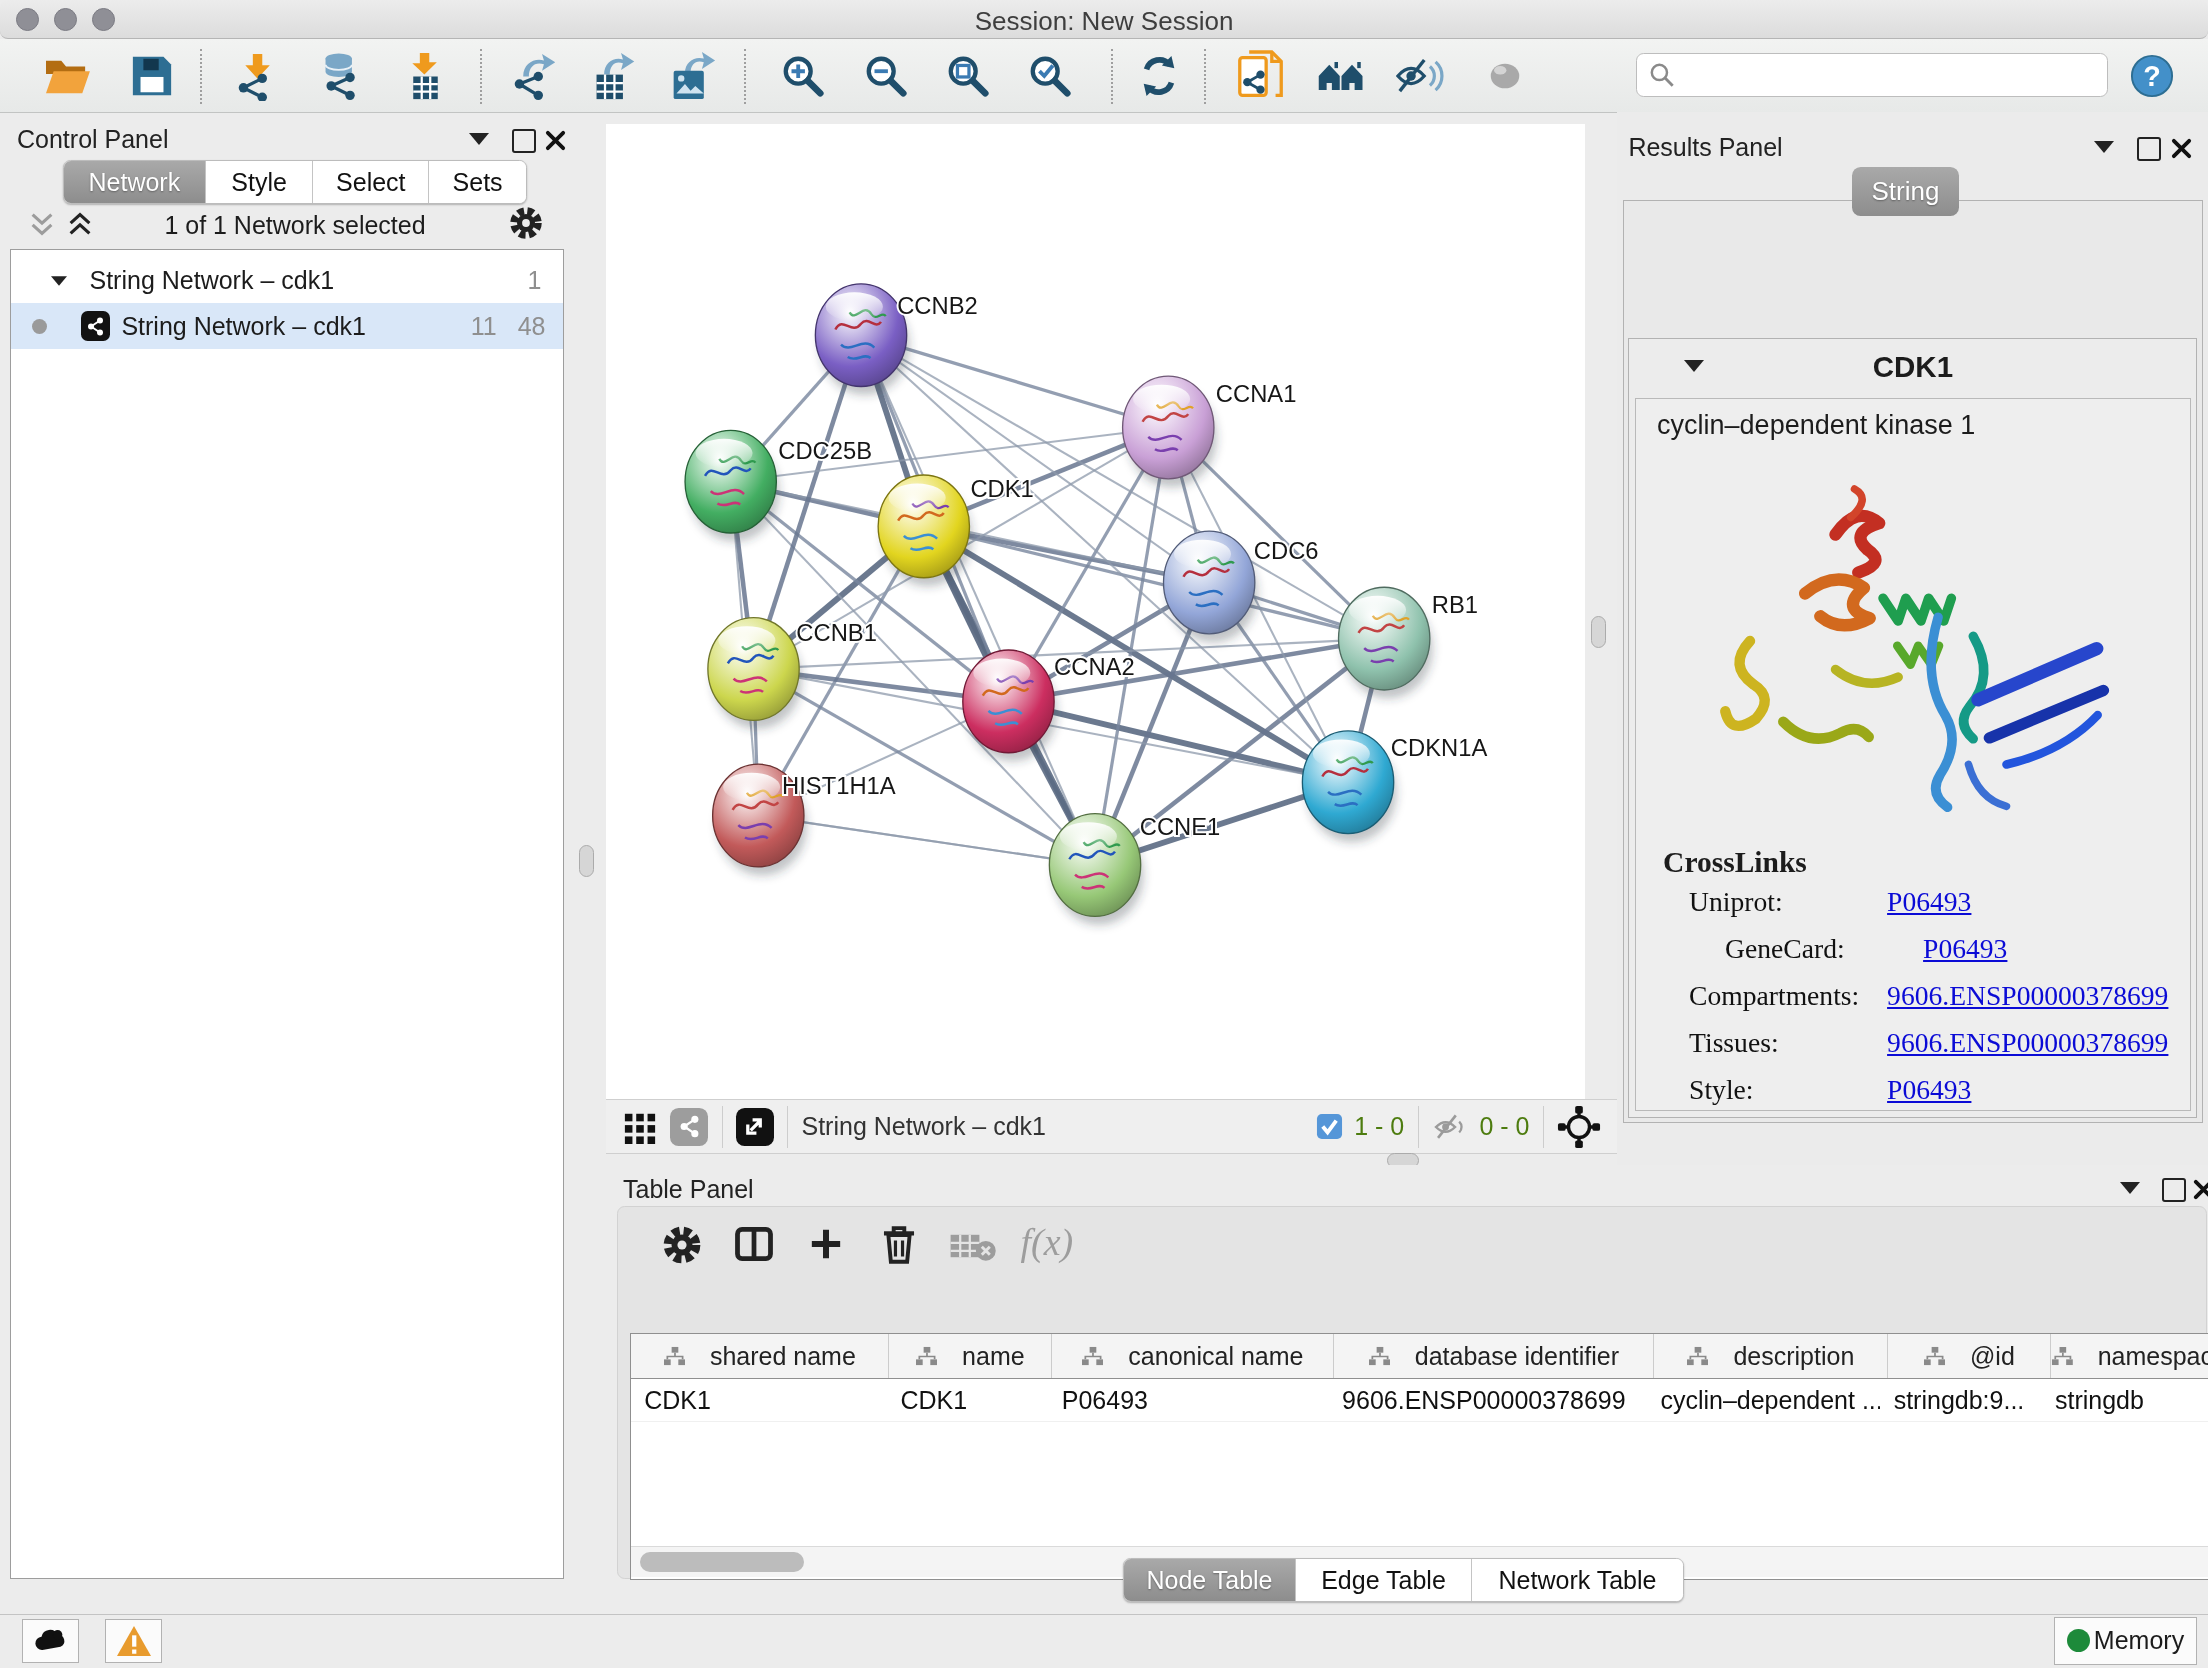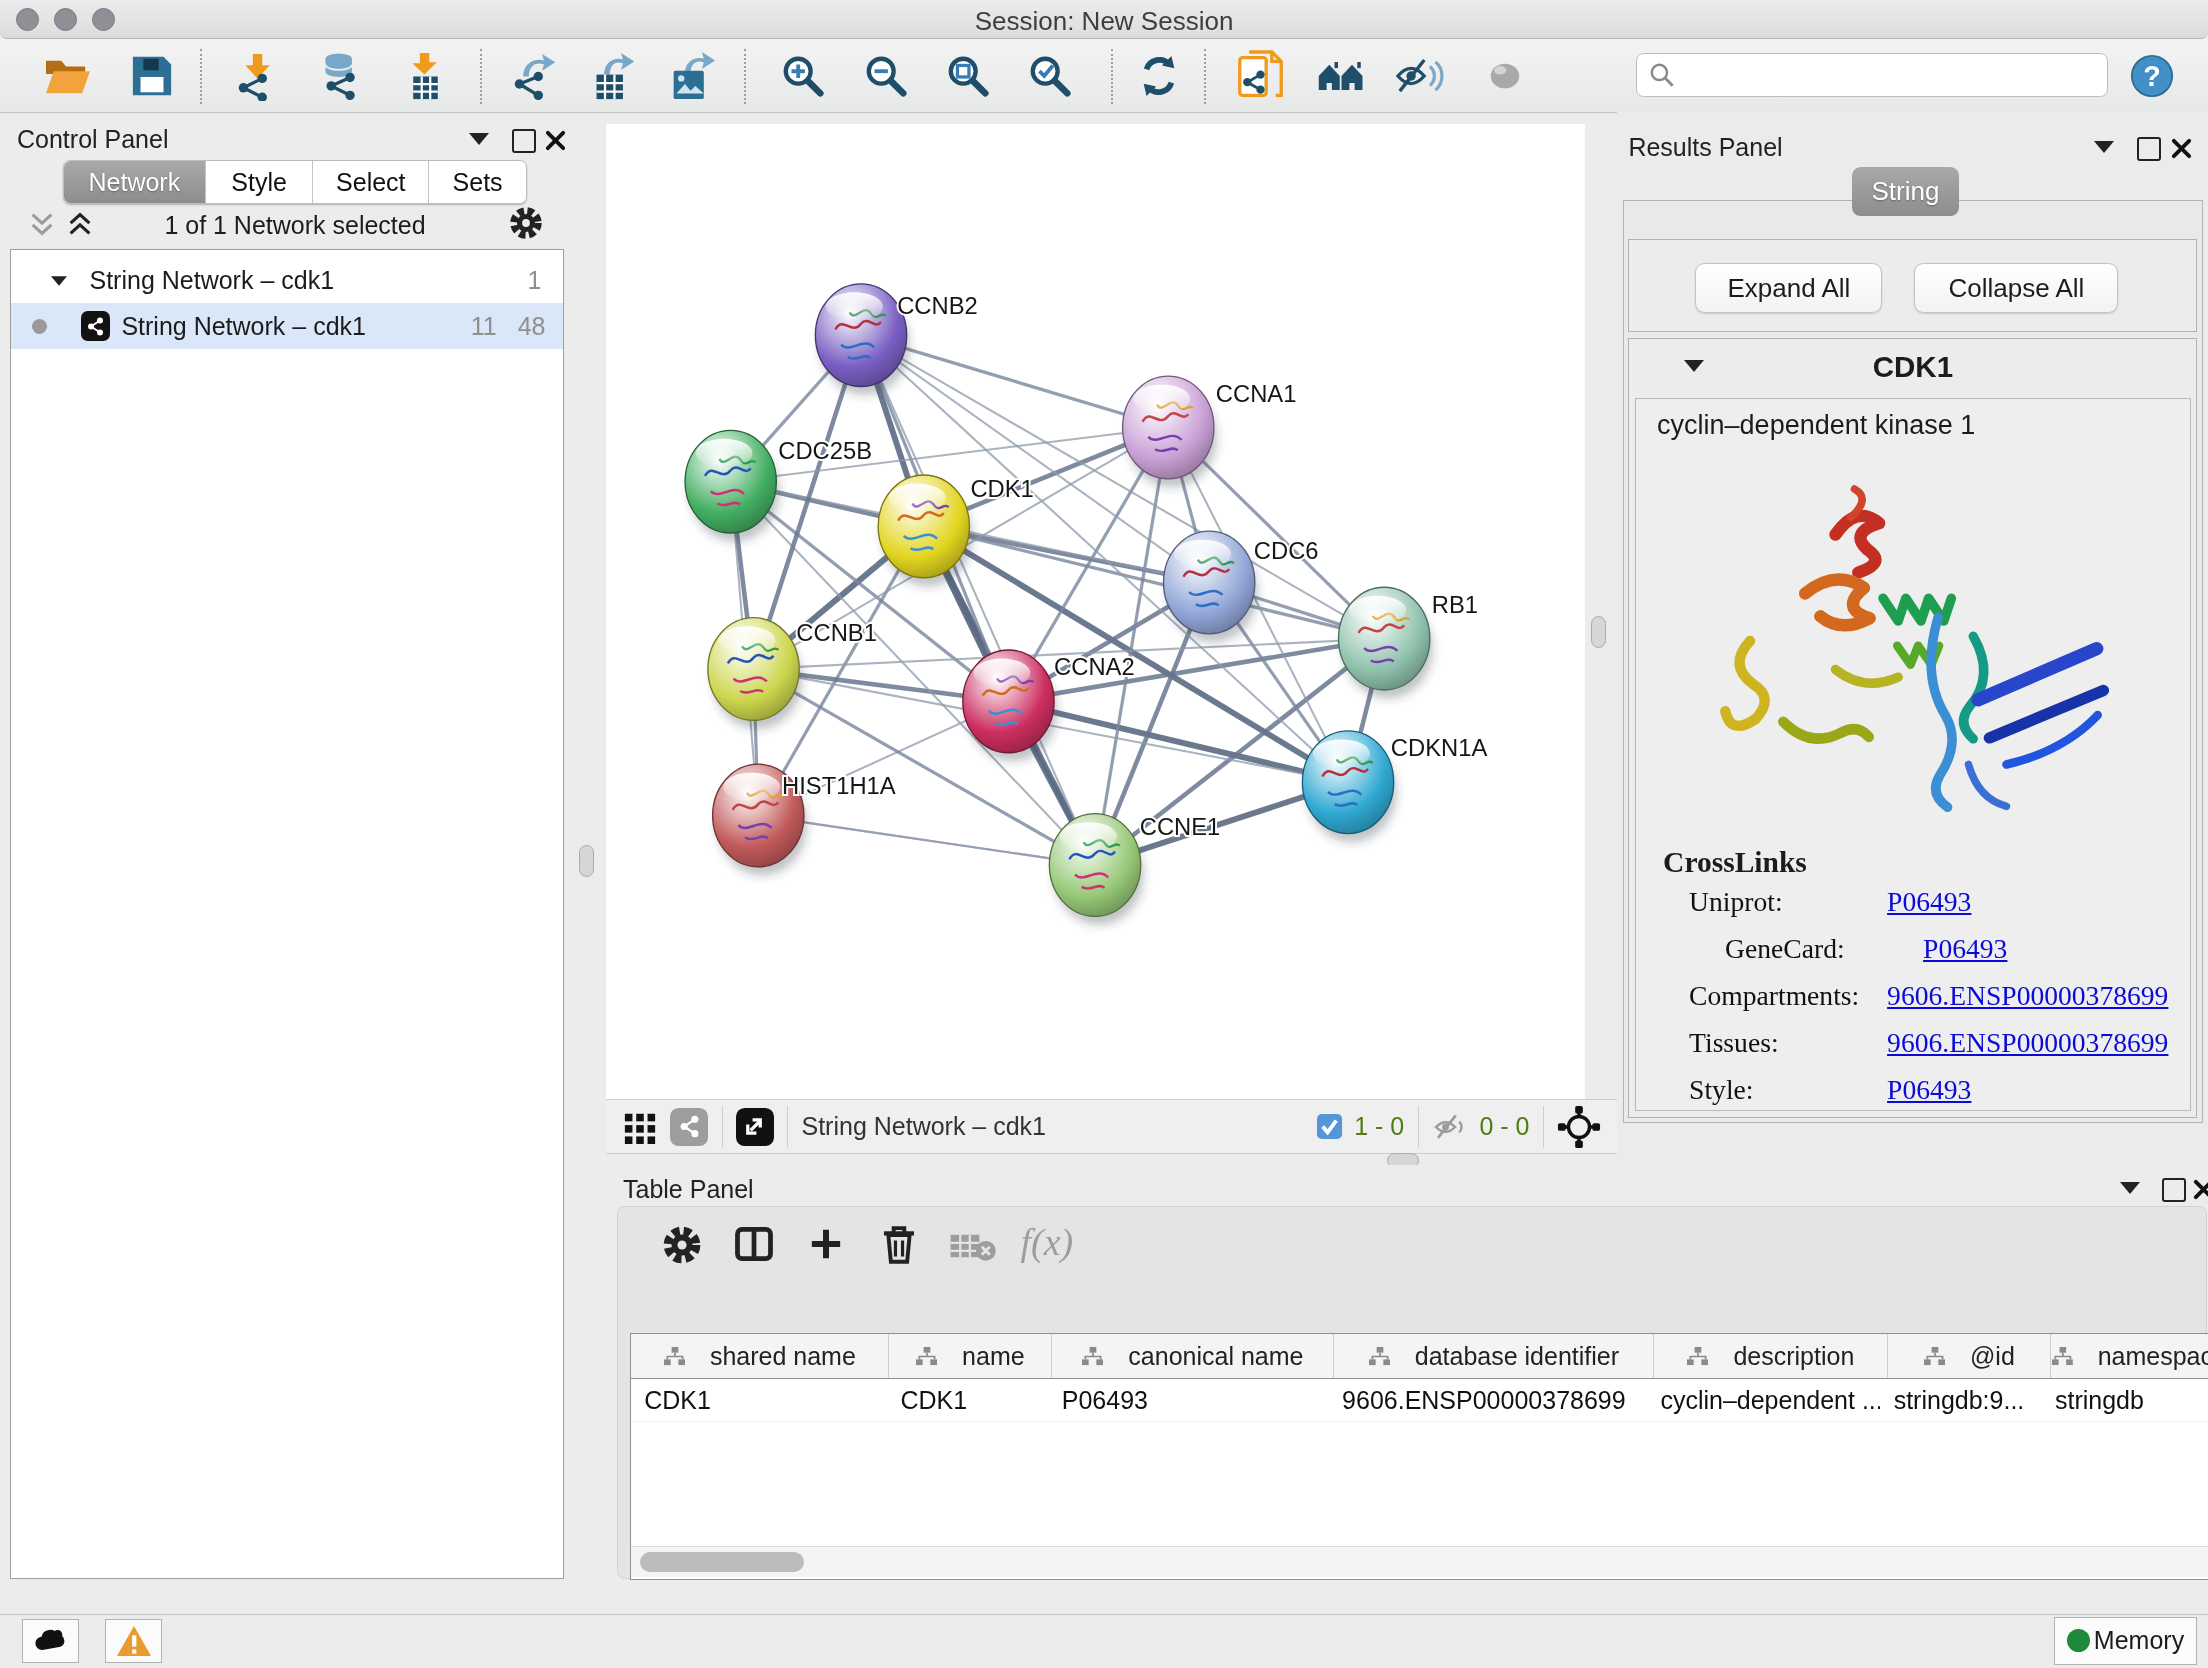--- a/index.html
+++ b/index.html
@@ -601,24 +601,20 @@
   <svg class="abs" style="left:553px;top:25px;" width="23" height="23" viewBox="0 0 24 24">
     <path d="M4 4 L20 20 M20 4 L4 20" stroke="#111" stroke-width="4" stroke-linecap="round"></path>
   </svg>
 
   <div class="abs" style="left:235px;top:55px;width:107px;height:49px;border-radius:8.6px;
        background:linear-gradient(#a9a9a9,#8d8d8d);color:#fff;display:flex;align-items:center;justify-content:center;
        font-size:26px;text-shadow:0 1px 1.9px rgba(0,0,0,.35);z-index:2;">String</div>
 
   <div class="abs rbox" style="left:5.7px;top:88px;width:578px;height:921px;"></div>
 
-  <div class="abs rbox" style="left:11.4px;top:127px;width:567px;height:91px;background:#ececec;">
-    <div class="abs btn" style="left:66px;top:23px;width:185px;height:48px;">Expand All</div>
-    <div class="abs btn" style="left:285px;top:23px;width:202px;height:48px;">Collapse All</div>
-  </div>
 
   <div class="abs rbox" style="left:11.4px;top:226px;width:567px;height:778px;background:#ececec;">
     <div class="abs tri-down" style="left:55px;top:21px;"></div>
     <div class="abs" style="left:0;top:11.4px;width:100%;text-align:center;font-size:29.5px;font-weight:bold;">CDK1</div>
     <div class="abs" style="left:5.7px;top:59px;width:554px;height:711px;border:1.9px solid #b9b9b9;background:#eeeeee;">
       <div class="abs" style="left:21px;top:11.4px;font-size:27px;">cyclin–dependent kinase 1</div>
       <svg class="abs" style="left:52px;top:52px;" width="447" height="380" viewBox="0 0 460 400">
         <g fill="none" stroke-linecap="round" stroke-linejoin="round">
           <path d="M150,88 q22,-32 46,-12 q-32,10 -12,28 q20,14 -10,24" stroke="#c32f22" stroke-width="13"></path>
           <path d="M170,40 q18,10 -4,30" stroke="#d2442a" stroke-width="8"></path>
@@ -775,20 +771,25 @@
             <div class="td" style="width: 148px;">stringdb:9...</div>
             <div class="td" style="width: 163px;">stringdb</div>
           </div>
         </div>
       <div class="hscroll">
         <div class="hthumb"></div>
       </div>
     </div>
   </div>
 
+  <div class="abs panel-tabs" style="left:517px;top:393px;" id="tbl-tabs">
+      <div class="ptab sel" style="width: 171px;">Node Table</div>
+      <div class="ptab" style="width: 175px;">Edge Table</div>
+      <div class="ptab" style="width: 211px;">Network Table</div>
+    </div>
 </div>
 
 <div class="abs statusbar">
   <div class="abs sbtn" style="left:22px;top:3.8px;width:55px;height:42px;">
     <svg width="36" height="27" viewBox="0 0 38 28">
       <path d="M10 24 a7 7 0 0 1 -1 -14 a9 9 0 0 1 17 -2 a6.5 6.5 0 0 1 3 12.5 z" fill="#111"></path>
       <circle cx="26" cy="8" r="5" fill="#111"></circle>
     </svg>
   </div>
   <div class="abs sbtn" style="left:105px;top:3.8px;width:55px;height:42px;">

